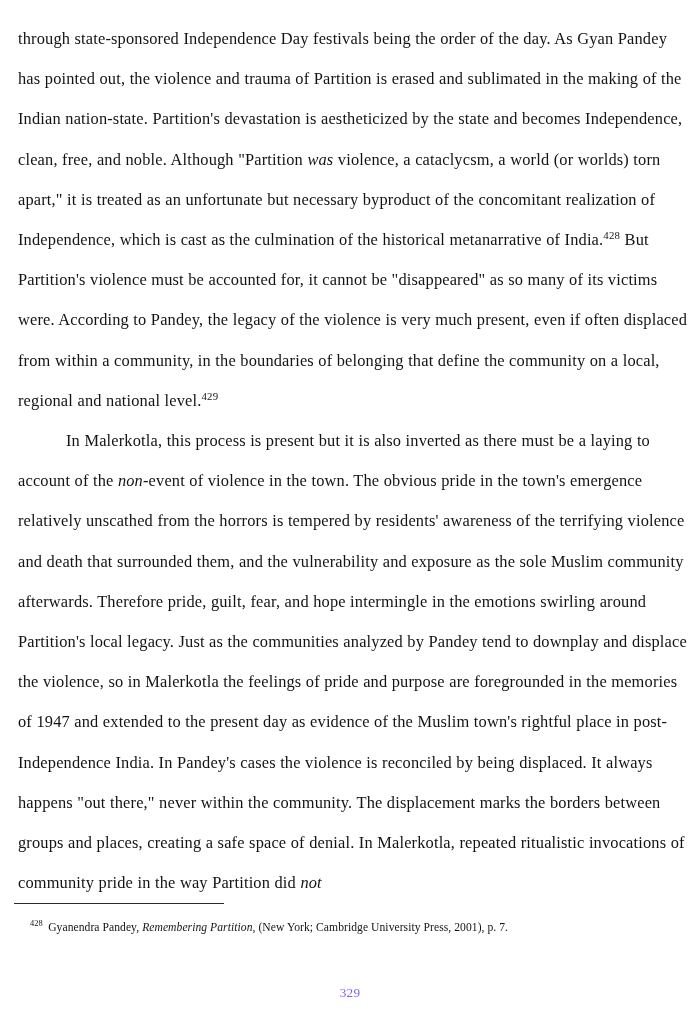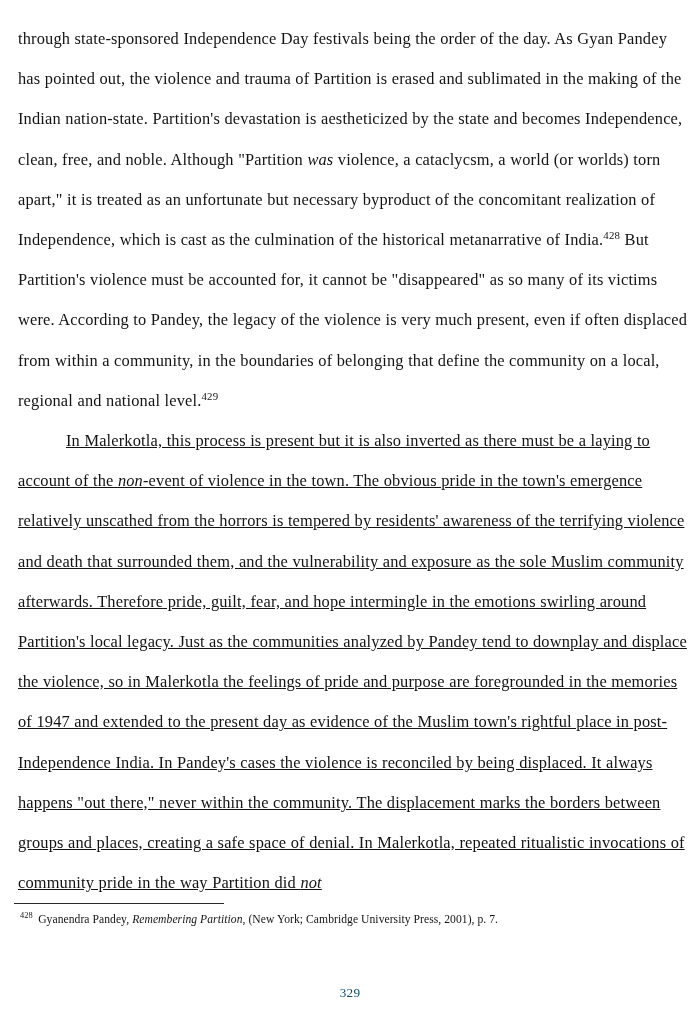--- a/index.html
+++ b/index.html
@@ -36,21 +36,20 @@
   }
   .para {
     margin: 0;
     text-indent: 0;
   }
   .para.indented {
     text-indent: 48px;
   }
   .para + .para {
     margin-top: 0;
-    text-decoration: underline;
   }
   em.it {
     font-style: italic;
   }
   sup.fn {
     font-size: 0.66em;
     vertical-align: super;
     line-height: 0;
     letter-spacing: 0.02em;
   }
@@ -64,39 +63,39 @@
   .footnote-rule {
     width: 210px;
     height: 0;
     border-top: 1.4px solid #2a2a2a;
     margin: 0 0 8px 0;
   }
   .footnote {
     font-size: 11.6px;
     line-height: 15.6px;
     color: #141414;
-    margin: 6px;
+    margin: 16px;
     letter-spacing: 0.005em;
     white-space: nowrap;
   }
   .footnote sup.fnum {
     font-size: 0.72em;
     vertical-align: super;
     line-height: 0;
     margin-right: 2.5px;
   }
   
   .page-number {
     position: absolute;
     left: 0;
     top: 985px;
     width: 700px;
     text-align: center;
     font-size: 13.2px;
-    color: #0c4a6e;
+    color: #8b5cf6;
     letter-spacing: 0.02em;
   }
 </style>
 </head>
 <body>
 
 <div class="page">
 
   <div class="body-text">
     <p class="para">through state-sponsored Independence Day festivals being the order of the day.  As Gyan Pandey has pointed out, the violence and trauma of Partition is erased and sublimated in the making of the Indian nation-state.  Partition's devastation is aestheticized by the state and becomes Independence, clean, free, and noble.  Although "Partition <em class="it">was</em> violence, a cataclycsm, a world (or worlds) torn apart," it is treated as an unfortunate but necessary byproduct of the concomitant realization of Independence, which is cast as the culmination of the historical metanarrative of India.<sup class="fn">428</sup>  But Partition's violence must be accounted for, it cannot be "disappeared" as so many of its victims were.  According to Pandey, the legacy of the violence is very much present, even if often displaced from within a community, in the boundaries of belonging that define the community on a local, regional and national level.<sup class="fn">429</sup></p>

